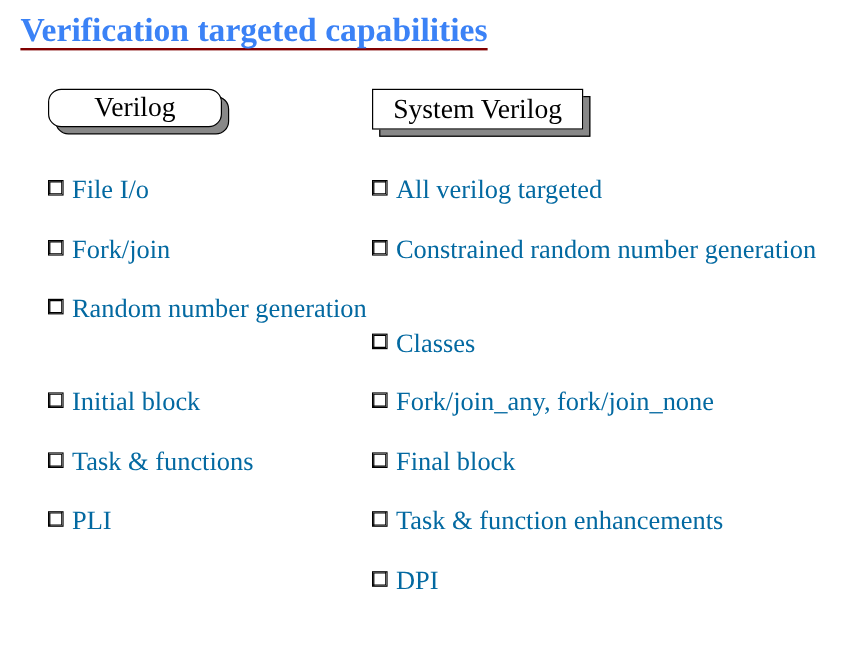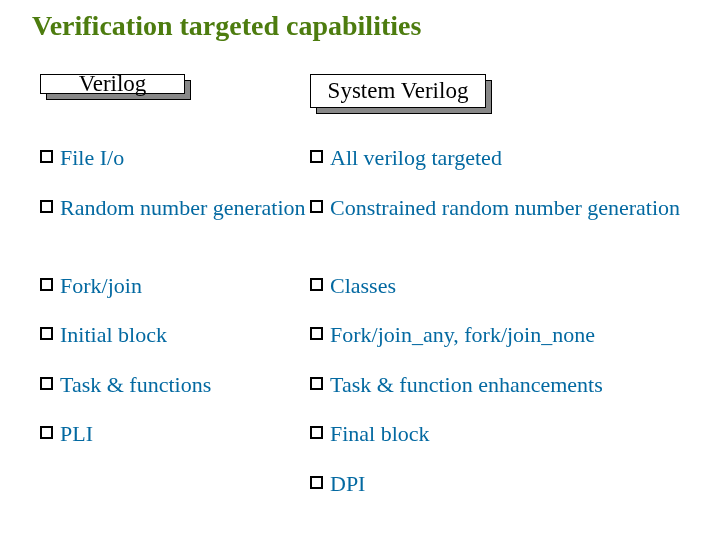--- a/index.html
+++ b/index.html
@@ -10,27 +10,28 @@
     body {
       width: 720px;
       height: 540px;
       background: #ffffff;
       font-family: "Times New Roman", Times, serif;
       padding: 10px 20px 20px 15px;
       position: relative;
     }
     .title {
       font-size: 28px;
-      color: #4d7c0f;
+      color: #3b82f6;
       padding-bottom: 4px;
+      text-decoration: underline;
       text-decoration-color: #800000;
       text-decoration-thickness: 2px;
       text-underline-offset: 6px;
       margin-bottom: 28px;
-      margin-left: 17px;
+      margin-left: 2px;
     }
     .columns {
       display: flex;
       gap: 0;
     }
     .col {
       display: flex;
       flex-direction: column;
     }
     .col.left {
@@ -60,21 +61,22 @@
       background: #fff;
       border: 1.5px solid #000;
       display: flex;
       align-items: center;
       justify-content: center;
       font-size: 23px;
       padding: 2px 0;
     }
     .left .col-header, .left .col-header-shadow {
       width: 145px;
-      height: 20px;
+      height: 32px;
+      border-radius: 11px;
     }
     .right .col-header, .right .col-header-shadow {
       width: 176px;
       height: 34px;
     }
     .item {
       display: flex;
       align-items: flex-start;
       font-size: 22px;
       color: #0369a1;
@@ -112,27 +114,27 @@
   <div class="col left">
     <div class="col-header-wrap">
       <div class="col-header-shadow"></div>
       <div class="col-header">Verilog</div>
     </div>
 
     <div class="item">
       <span class="bullet"></span>
       <span class="item-text"> File I/o</span>
     </div>
+    <div class="item">
+      <span class="bullet"></span>
+      <span class="item-text"> Fork/join</span>
+    </div>
     <div class="item tall">
       <span class="bullet"></span>
       <span class="item-text"> Random number generation</span>
-    </div>
-    <div class="item">
-      <span class="bullet"></span>
-      <span class="item-text"> Fork/join</span>
     </div>
     <div class="item">
       <span class="bullet"></span>
       <span class="item-text"> Initial block</span>
     </div>
     <div class="item">
       <span class="bullet"></span>
       <span class="item-text"> Task &amp; functions</span>
     </div>
     <div class="item">
@@ -158,25 +160,25 @@
     <div class="item">
       <span class="bullet"></span>
       <span class="item-text"> Classes</span>
     </div>
     <div class="item">
       <span class="bullet"></span>
       <span class="item-text"> Fork/join_any, fork/join_none</span>
     </div>
     <div class="item">
       <span class="bullet"></span>
-      <span class="item-text"> Task &amp; function enhancements</span>
+      <span class="item-text"> Final block</span>
     </div>
     <div class="item">
       <span class="bullet"></span>
-      <span class="item-text"> Final block</span>
+      <span class="item-text"> Task &amp; function enhancements</span>
     </div>
     <div class="item">
       <span class="bullet"></span>
       <span class="item-text"> DPI</span>
     </div>
   </div>
 
 </div>
 
 </body></html>

